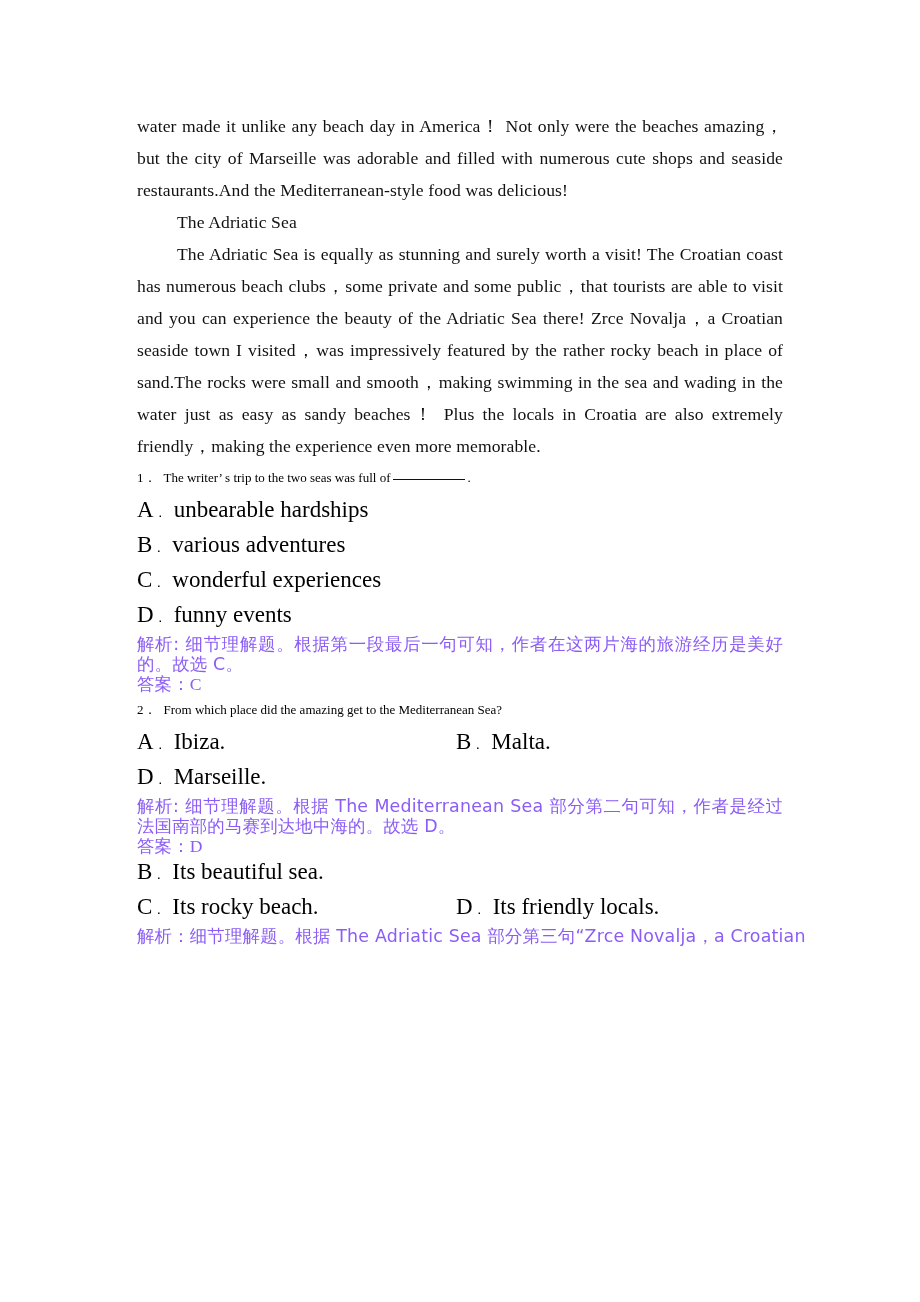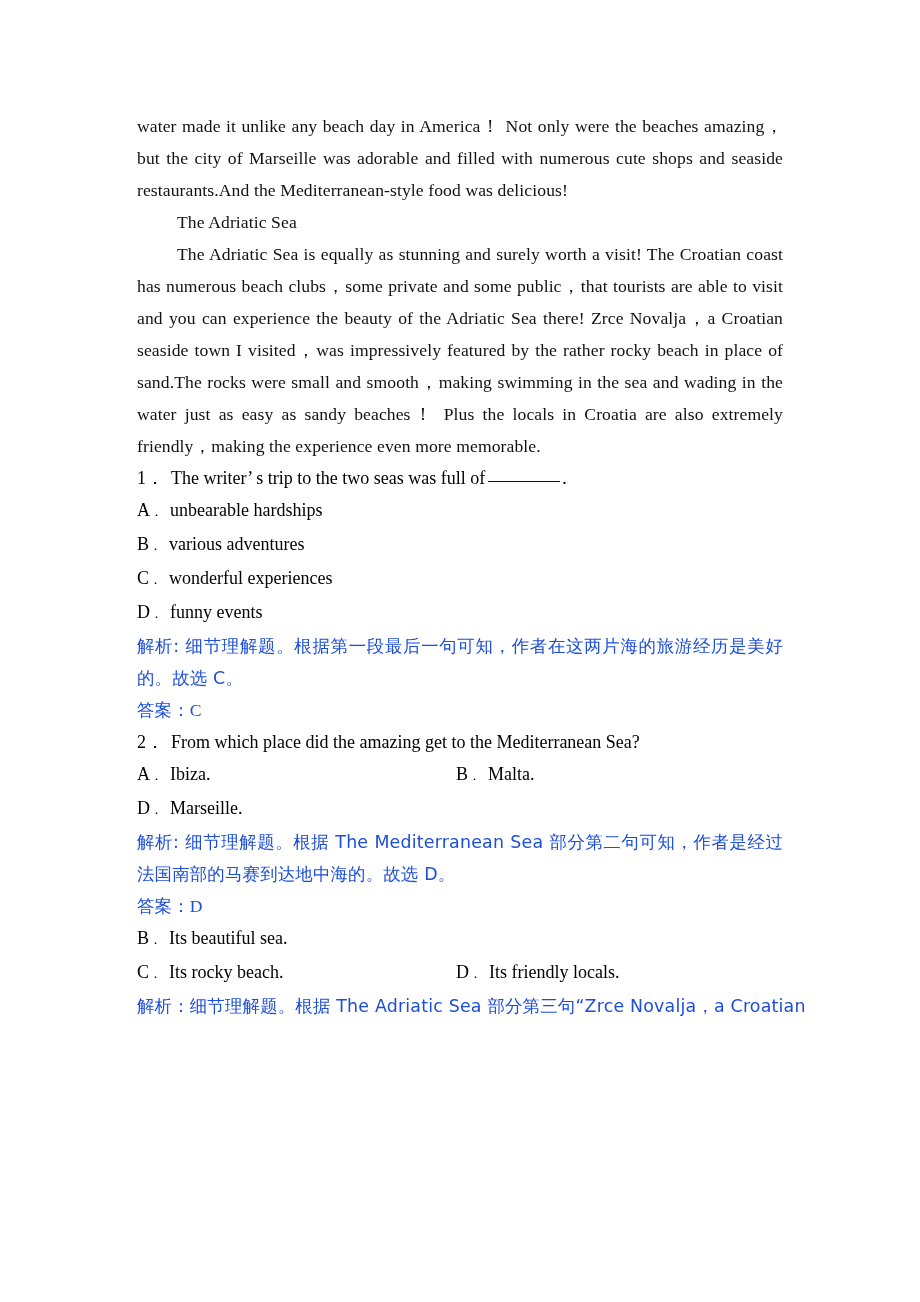--- a/index.html
+++ b/index.html
@@ -36,46 +36,46 @@
   .en.just {
     text-align-last: left;
   }
   .indent {
     text-indent: 40px;
   }
   
   .zh {
     font-family: "DejaVu Sans", "Liberation Sans", sans-serif;
     font-size: 17.4px;
-    line-height: 32px;
+    line-height: 20px;
     margin: 0;
     text-align: justify;
     text-align-last: left;
-    color: #1d4ed8;
+    color: #8b5cf6;
     letter-spacing: 0.2px;
   }
   .zh .lat {
     font-family: "Liberation Serif", "DejaVu Serif", serif;
     font-size: 17.6px;
   }
   
   .qline {
     font-family: "Liberation Serif", "DejaVu Serif", serif;
-    font-size: 18px;
+    font-size: 13px;
     line-height: 32px;
     margin: 0;
     white-space: nowrap;
   }
   .optrow {
     display: flex;
     line-height: 32px;
   }
   .opt {
     font-family: "Liberation Serif", "DejaVu Serif", serif;
-    font-size: 18px;
+    font-size: 23px;
     line-height: 32px;
     white-space: nowrap;
   }
   .optrow .opt:first-child { width: 319px; flex: 0 0 319px; }
   .lbl { letter-spacing: 0px; }
   .lbl::after { content: "\FF0E"; font-size: 13px; }
   .gap { display: inline-block; width: 7px; }
   .blank {
     display: inline-block;
     width: 72px;

